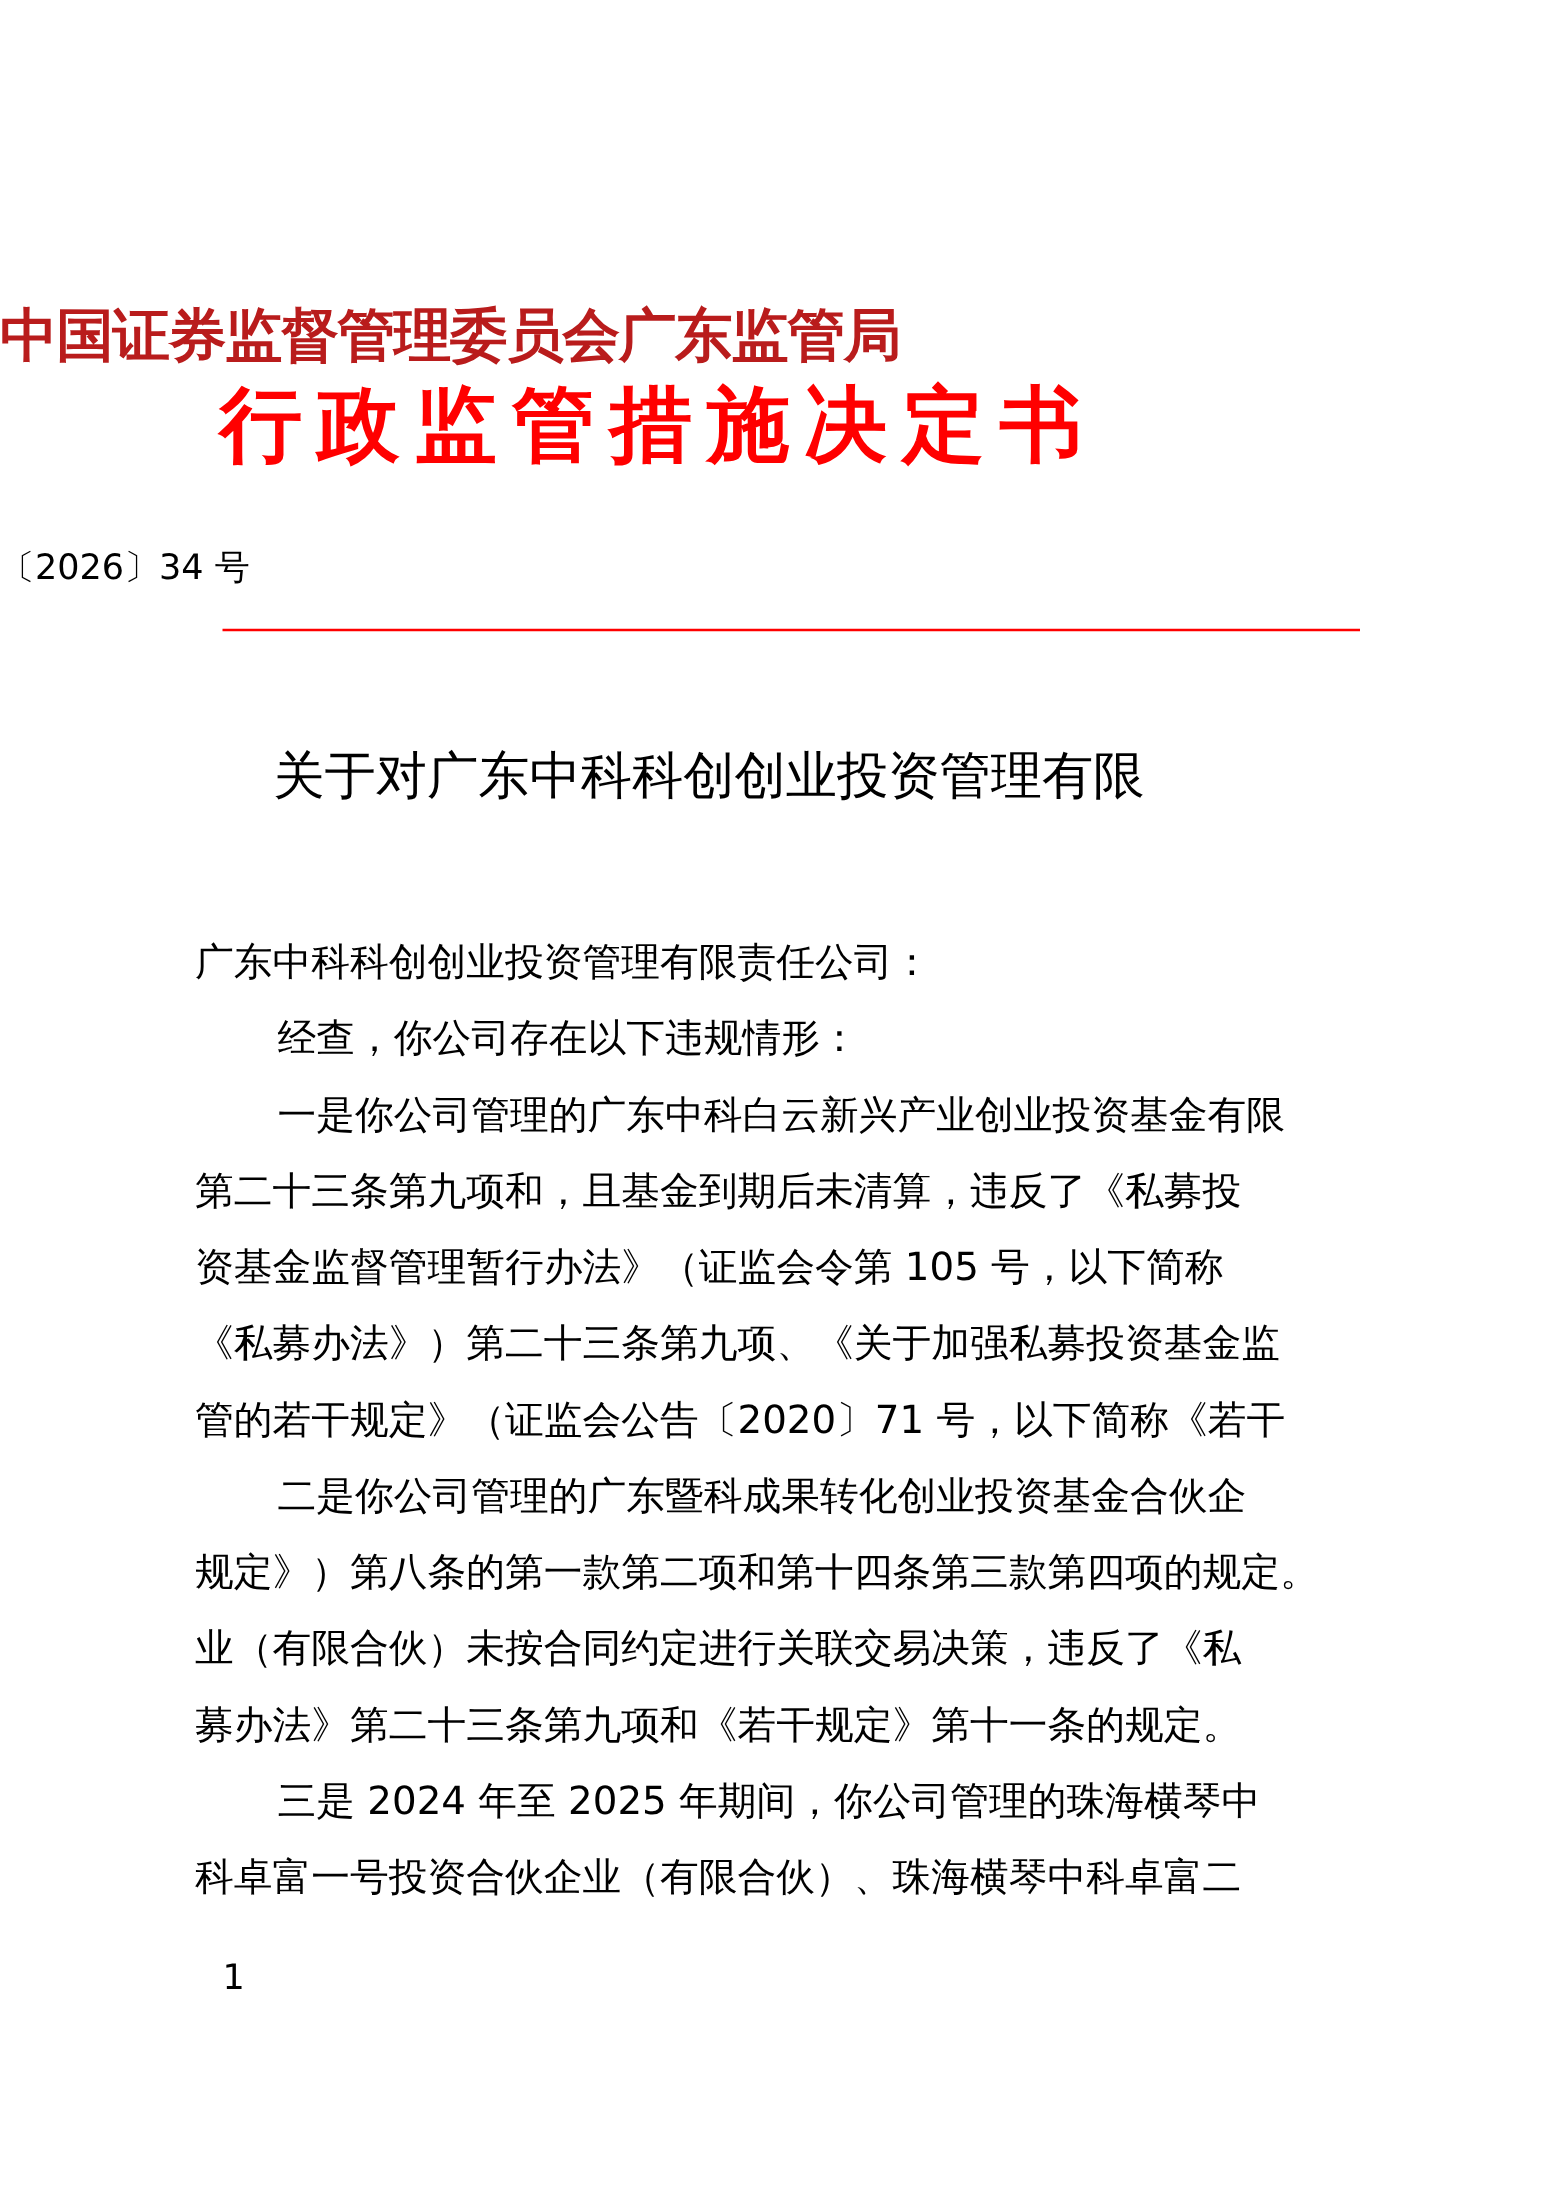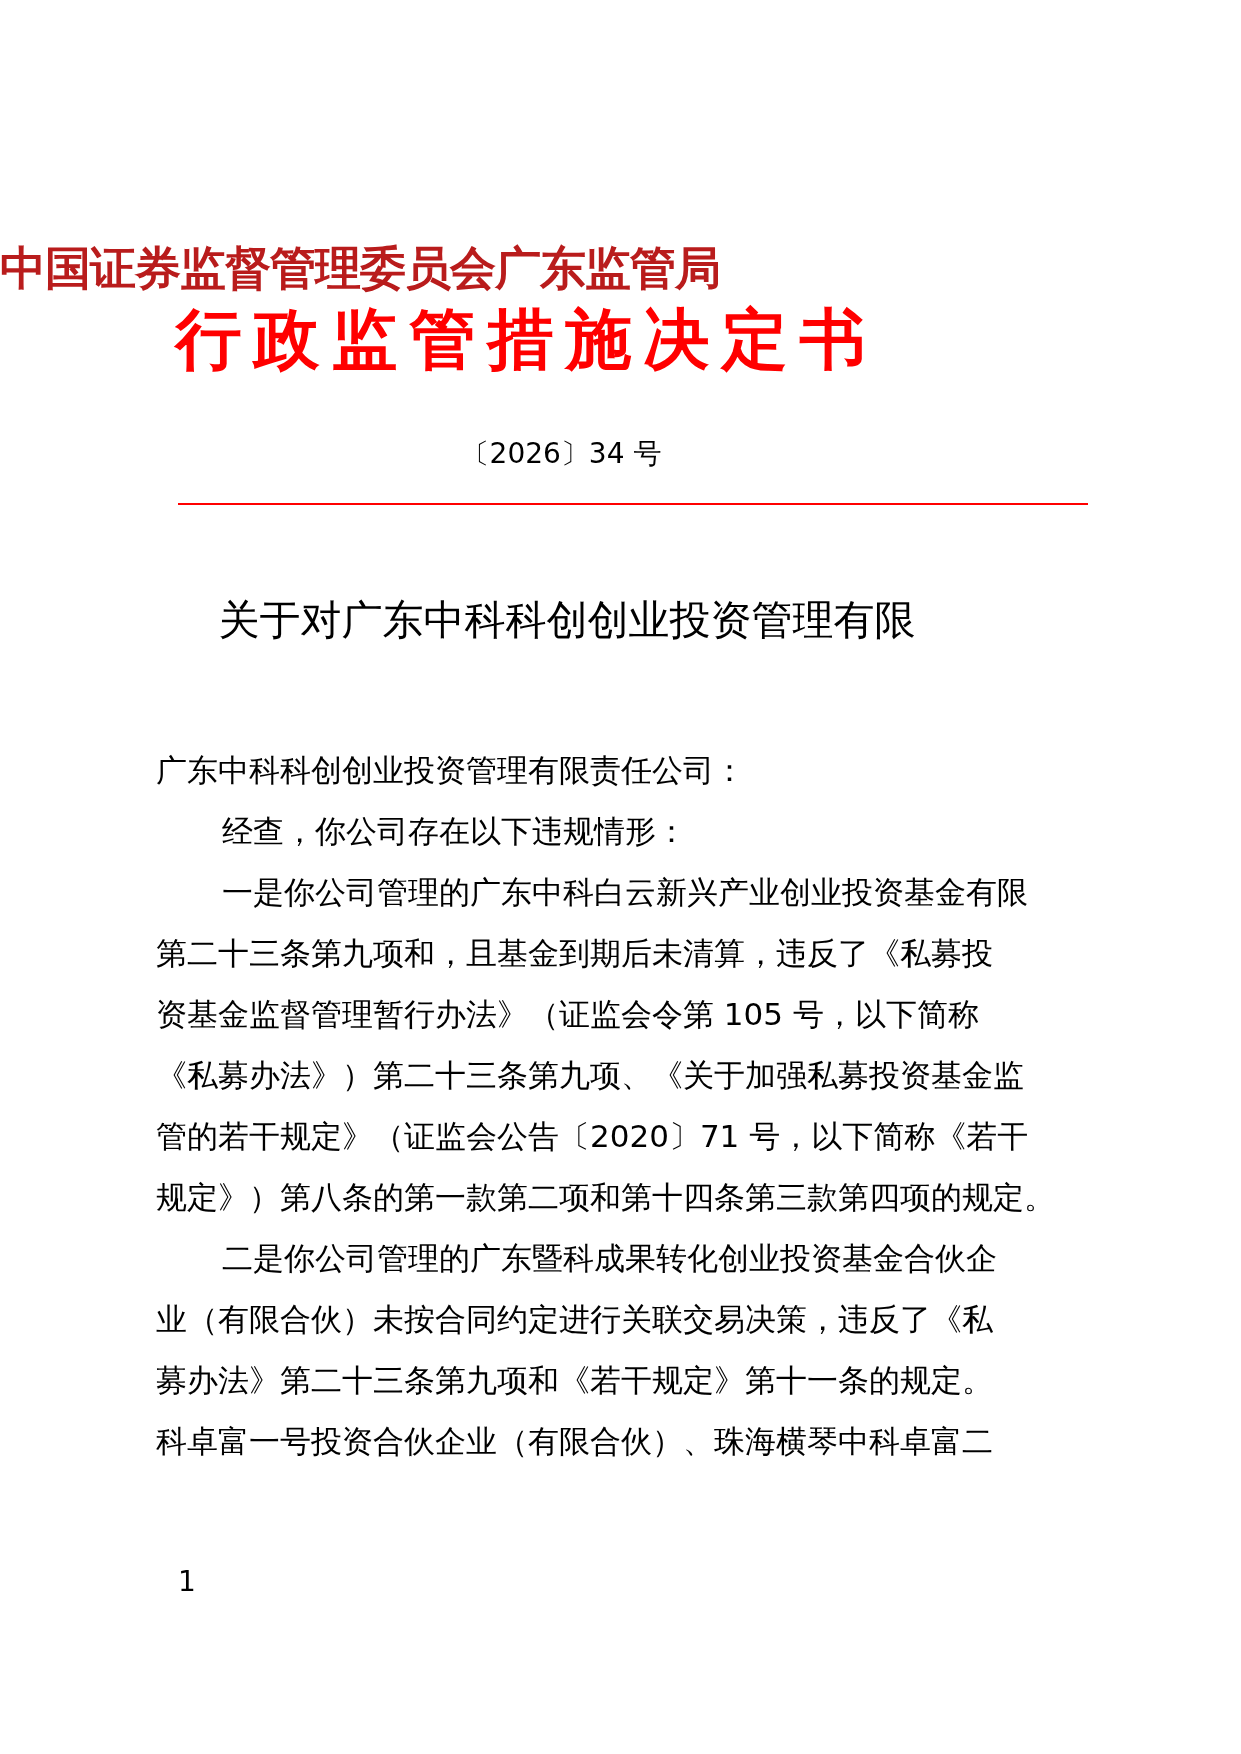--- a/index.html
+++ b/index.html
@@ -2,21 +2,21 @@
 <html><head>
   <meta charset="utf-8">
   <style>
     html, body { margin: 0; padding: 0; background: #ffffff; }
     body { width: 1241px; height: 1754px; position: relative; overflow: hidden;
            font-family: "DejaVu Sans", sans-serif; color: #000; }
     .issuer { position: absolute; top: 240px; left: 0; width: 1241px; text-align: left;
               color: #b91c1c; font-weight: bold; font-size: 46px; letter-spacing: -1px; line-height: 56px; }
     .doc-type { position: absolute; top: 300px; left: 0; width: 1053px; text-align: center;
                 color: #ff0000; font-weight: bold; font-size: 66px; letter-spacing: 12px; line-height: 80px; }
-    .doc-number { position: absolute; top: 436px; left: 0; width: 1123px; text-align: center;
+    .doc-number { position: absolute; top: 436px; left: 0; width: 1123px; text-align: left;
                   font-size: 28px; line-height: 36px; }
     .red-rule { position: absolute; top: 503px; left: 178px; width: 910px; height: 2px; background: #ff0000; }
     .title { position: absolute; top: 588px; left: 0; width: 1134px; text-align: center;
              font-size: 41px; line-height: 64px; }
     .body { position: absolute; top: 740px; left: 156px; width: 920px; font-size: 31px; line-height: 61px; }
     .line { white-space: nowrap; height: 61px; }
     .indent { padding-left: 66px; }
     .page-num { position: absolute; top: 1566px; left: 178px; font-size: 28px; line-height: 32px; }
   </style>
 </head>
@@ -32,20 +32,21 @@
 </div>
 
 <div class="body">
   <div class="line">广东中科科创创业投资管理有限责任公司：</div>
   <div class="line indent">经查，你公司存在以下违规情形：</div>
   <div class="line indent">一是你公司管理的广东中科白云新兴产业创业投资基金有限</div>
   <div class="line">第二十三条第九项和，且基金到期后未清算，违反了《私募投</div>
   <div class="line">资基金监督管理暂行办法》（证监会令第 105 号，以下简称</div>
   <div class="line">《私募办法》）第二十三条第九项、《关于加强私募投资基金监</div>
   <div class="line">管的若干规定》（证监会公告〔2020〕71 号，以下简称《若干</div>
+  <div class="line indent">二是你公司管理的广东暨科成果转化创业投资基金合伙企</div>
   <div class="line">规定》）第八条的第一款第二项和第十四条第三款第四项的规定。</div>
-  <div class="line indent">二是你公司管理的广东暨科成果转化创业投资基金合伙企</div>
   <div class="line">业（有限合伙）未按合同约定进行关联交易决策，违反了《私</div>
   <div class="line">募办法》第二十三条第九项和《若干规定》第十一条的规定。</div>
+  <div class="line indent">三是 2024 年至 2025 年期间，你公司管理的珠海横琴中</div>
   <div class="line">科卓富一号投资合伙企业（有限合伙）、珠海横琴中科卓富二</div>
 </div>
 
 <div class="page-num">1</div>
 
 </body></html>

